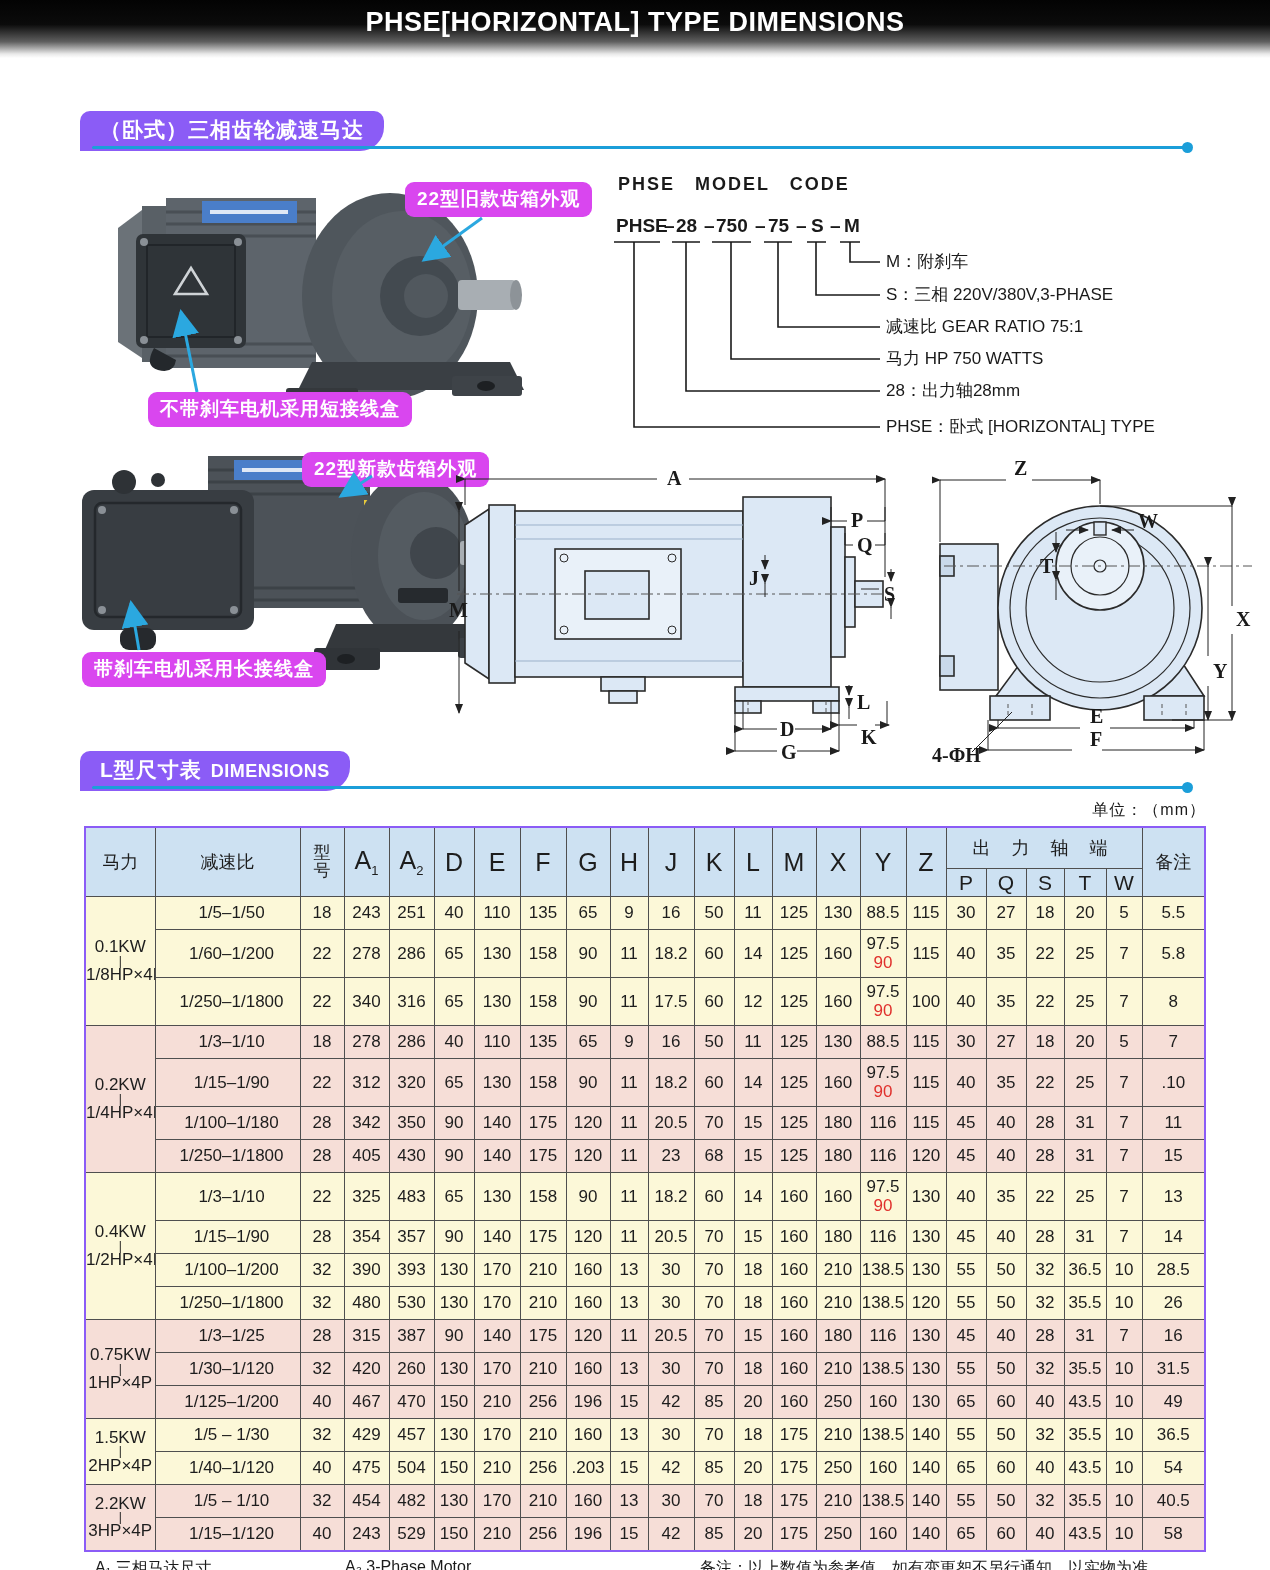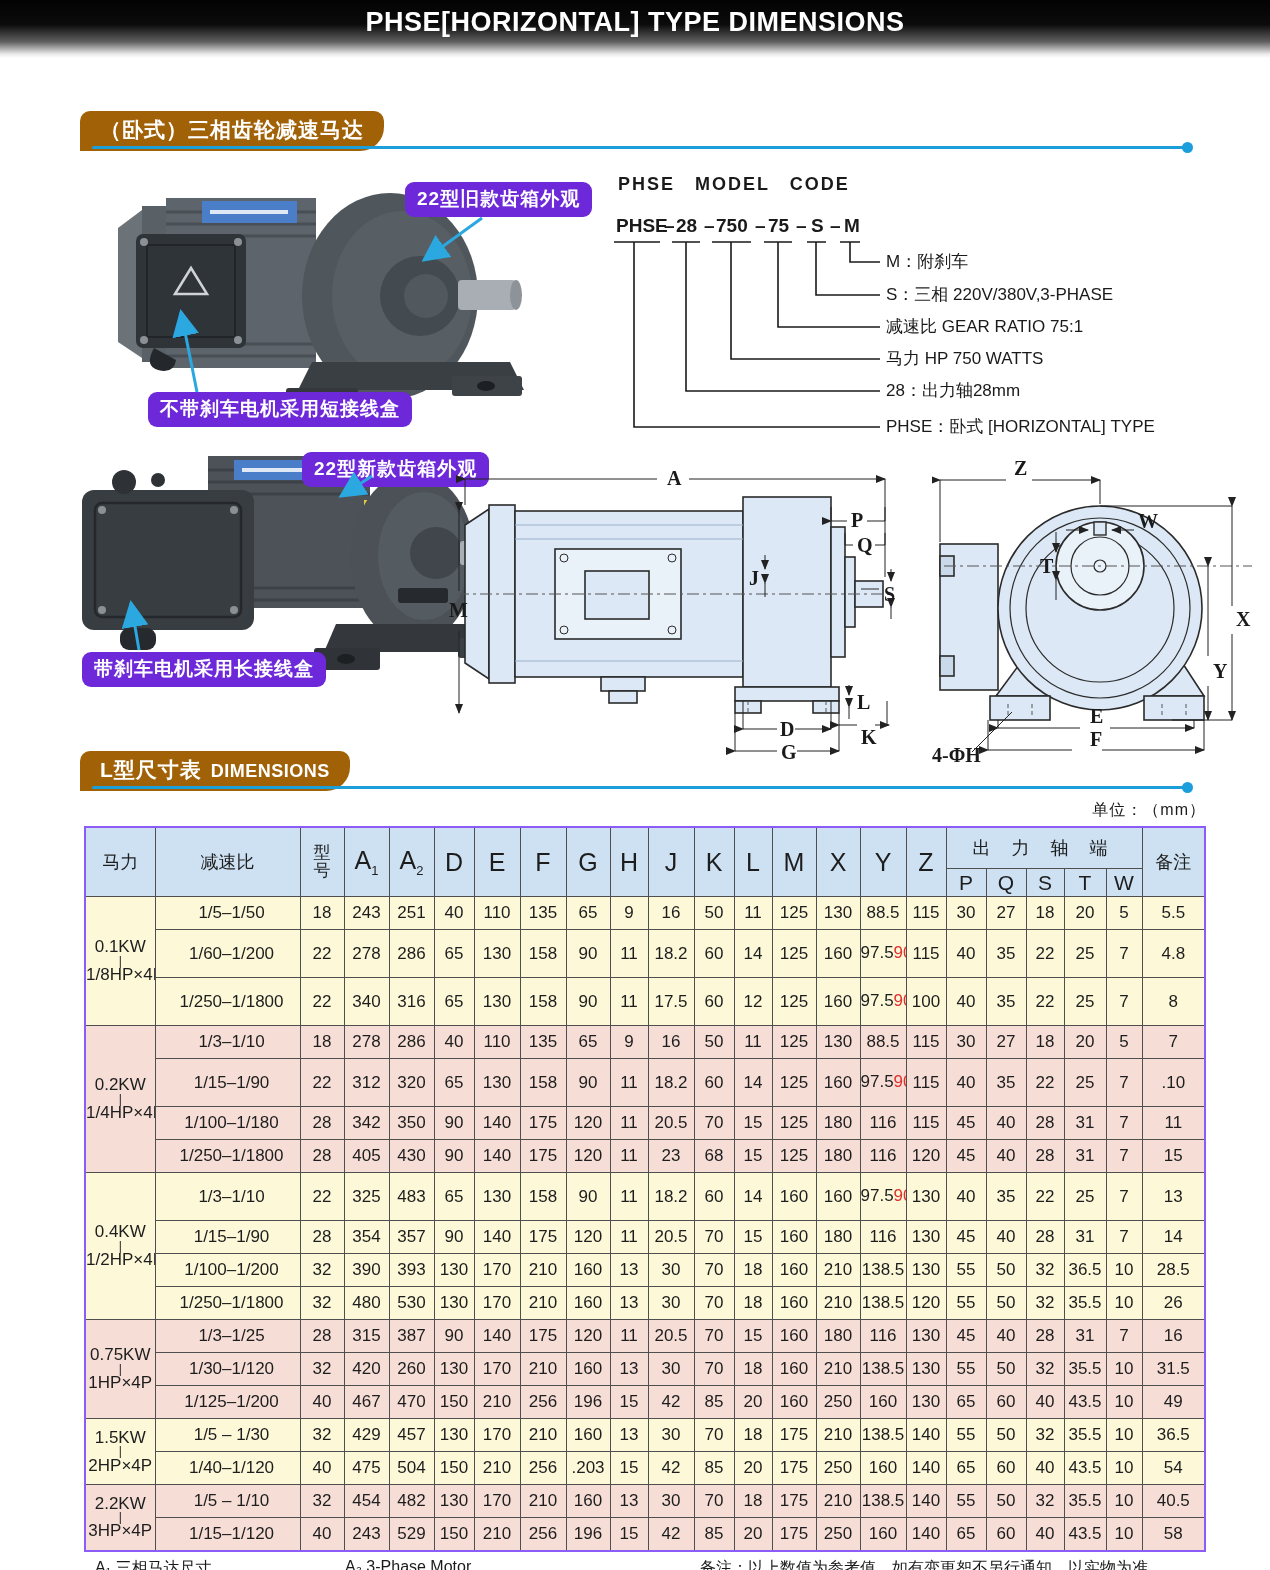--- a/index.html
+++ b/index.html
@@ -5,28 +5,28 @@
   html,body{margin:0;padding:0}
   body{width:1270px;height:1570px;overflow:hidden;background:#fff;position:relative;
        font-family:"Liberation Sans",sans-serif;color:#222}
   .abs{position:absolute}
   
   .topbar{left:0;top:0;width:1270px;height:58px;
     background:linear-gradient(180deg,#030303 0%,#0b0b0b 42%,#5f5f5f 72%,#e9e9e9 93%,#ffffff 100%)}
   .pagetitle{left:0;top:7px;width:1270px;text-align:center;color:#fff;font-size:27px;
     font-weight:bold;letter-spacing:.5px}
   
-  .tab{background:#a16207;color:#fff;font-weight:bold;padding:5px 20px 7px;
+  .tab{background:#8b5cf6;color:#fff;font-weight:bold;padding:5px 20px 7px;
     border-radius:10px 10px 24px 0;letter-spacing:1px;white-space:nowrap}
   .tab .cn{font-size:21px}
   .tab .en{font-size:18px;margin-left:9px;letter-spacing:.5px}
   .blueline{height:3px;background:#1b9ed9;border-radius:2px}
   .bluedot{width:11px;height:11px;border-radius:50%;background:#1b9ed9}
   
-  .callout{background:#6d28d9;color:#fff;font-size:19px;font-weight:bold;
+  .callout{background:#d946ef;color:#fff;font-size:19px;font-weight:bold;
     padding:4px 12px 5px;border-radius:9px;letter-spacing:1px;white-space:nowrap}
   
   .unit{font-size:16px;letter-spacing:1px;color:#1a1a1a}
   
   #dims-table{border-collapse:collapse;table-layout:fixed;width:1122px;border:2px solid #8b5cf6}
   #dims-table th,#dims-table td{border:1px solid #4f4f4f;text-align:center;
     vertical-align:middle;padding:0;overflow:hidden}
   #dims-table thead th{background:#cde1f2;font-weight:normal;color:#1d1d1d}
   #dims-table thead tr:first-child th{height:40px}
   #dims-table thead tr:last-child th{height:27px}
@@ -35,21 +35,21 @@
   .h-dim sub{font-size:13px}
   .h-dim2{font-size:21px}
   .h-shaft{letter-spacing:8px}
   .v2{font-size:17px;line-height:1.05}
   #dims-table tbody tr{height:33px}
   #dims-table tbody tr.tall{height:48px}
   #dims-table td{font-size:17px;color:#1d1d1d}
   td.ratio{text-align:right;padding-left:8px !important}
   td.power{font-size:18px;line-height:1.15}
   td.power .pipe{font-size:12px;line-height:.7}
-  .split{display:flex;flex-direction:row;line-height:1.08}
+  .split{display:flex;flex-direction:column;line-height:1.08}
   .red{color:#e0312d}
   tr.cream td{background:#fcf8d8}
   tr.pink td{background:#f6ded7}
   
   .footer span{font-size:16px;color:#1a1a1a;position:absolute;white-space:nowrap}
   svg text{font-family:"Liberation Sans",sans-serif}
   .dimlbl{font-family:"Liberation Serif",serif;font-weight:bold;font-size:20px;fill:#1a1a1a}
 </style>
 </head>
 <body>
@@ -408,21 +408,21 @@
             <span>97.5</span>
             <span class="red">90</span>
           </div>
         </td>
         <td>115</td>
         <td>40</td>
         <td>35</td>
         <td>22</td>
         <td>25</td>
         <td>7</td>
-        <td>4.8</td>
+        <td>5.8</td>
       </tr>
       <tr class="cream tall">
         <td class="ratio">1/250–1/1800</td>
         <td>22</td>
         <td>340</td>
         <td>316</td>
         <td>65</td>
         <td>130</td>
         <td>158</td>
         <td>90</td>

